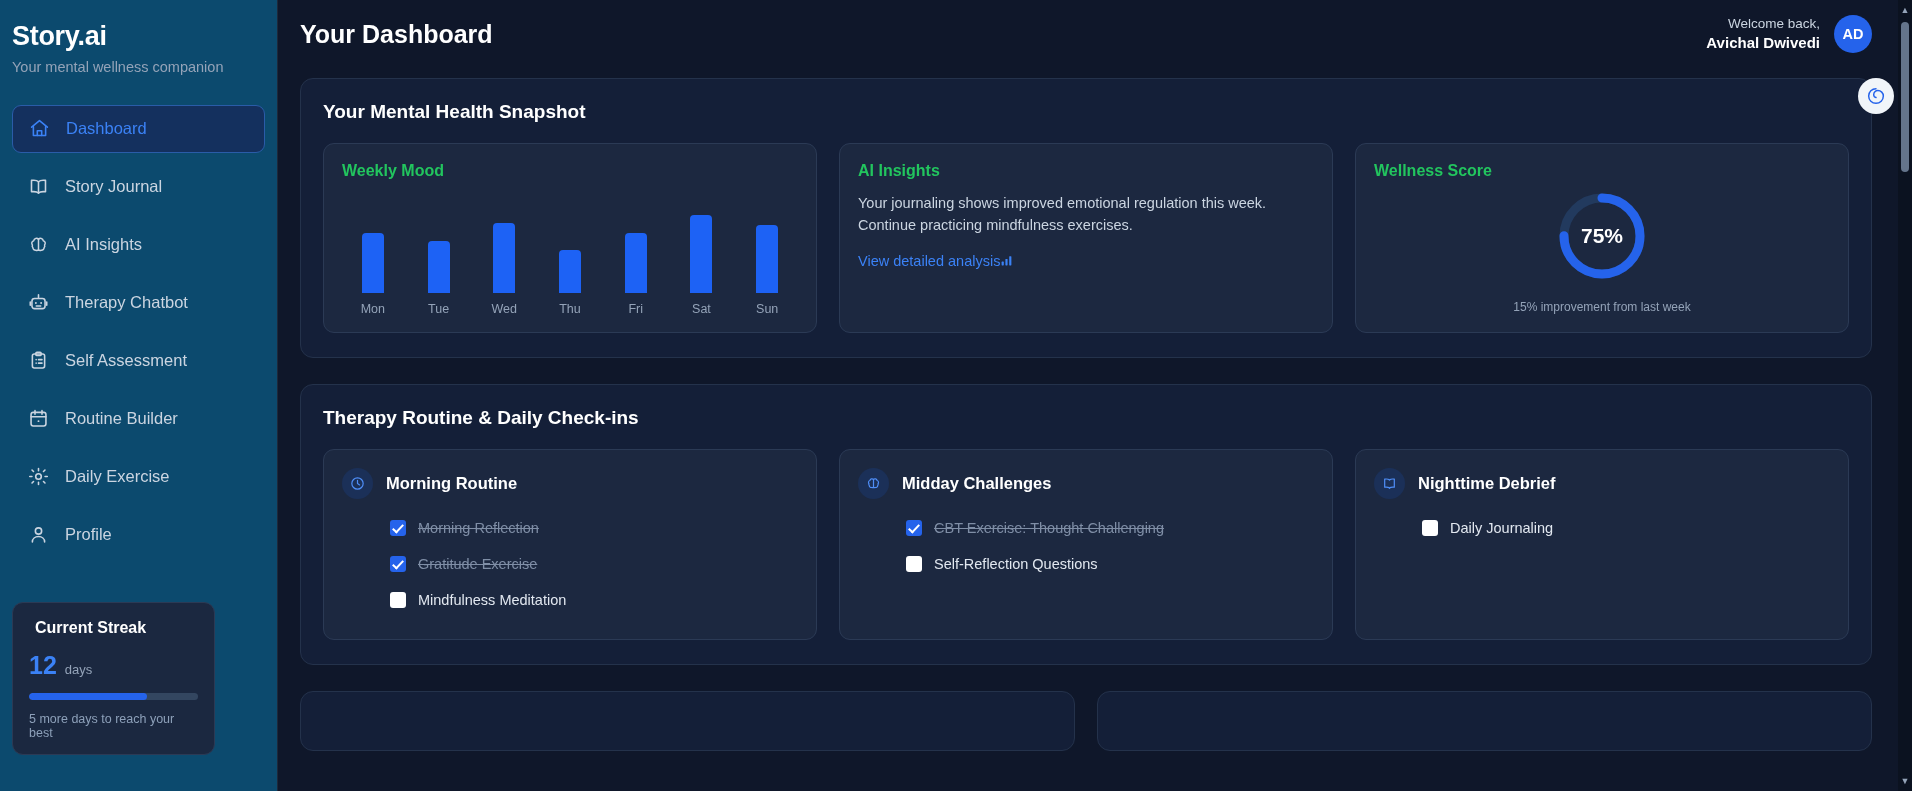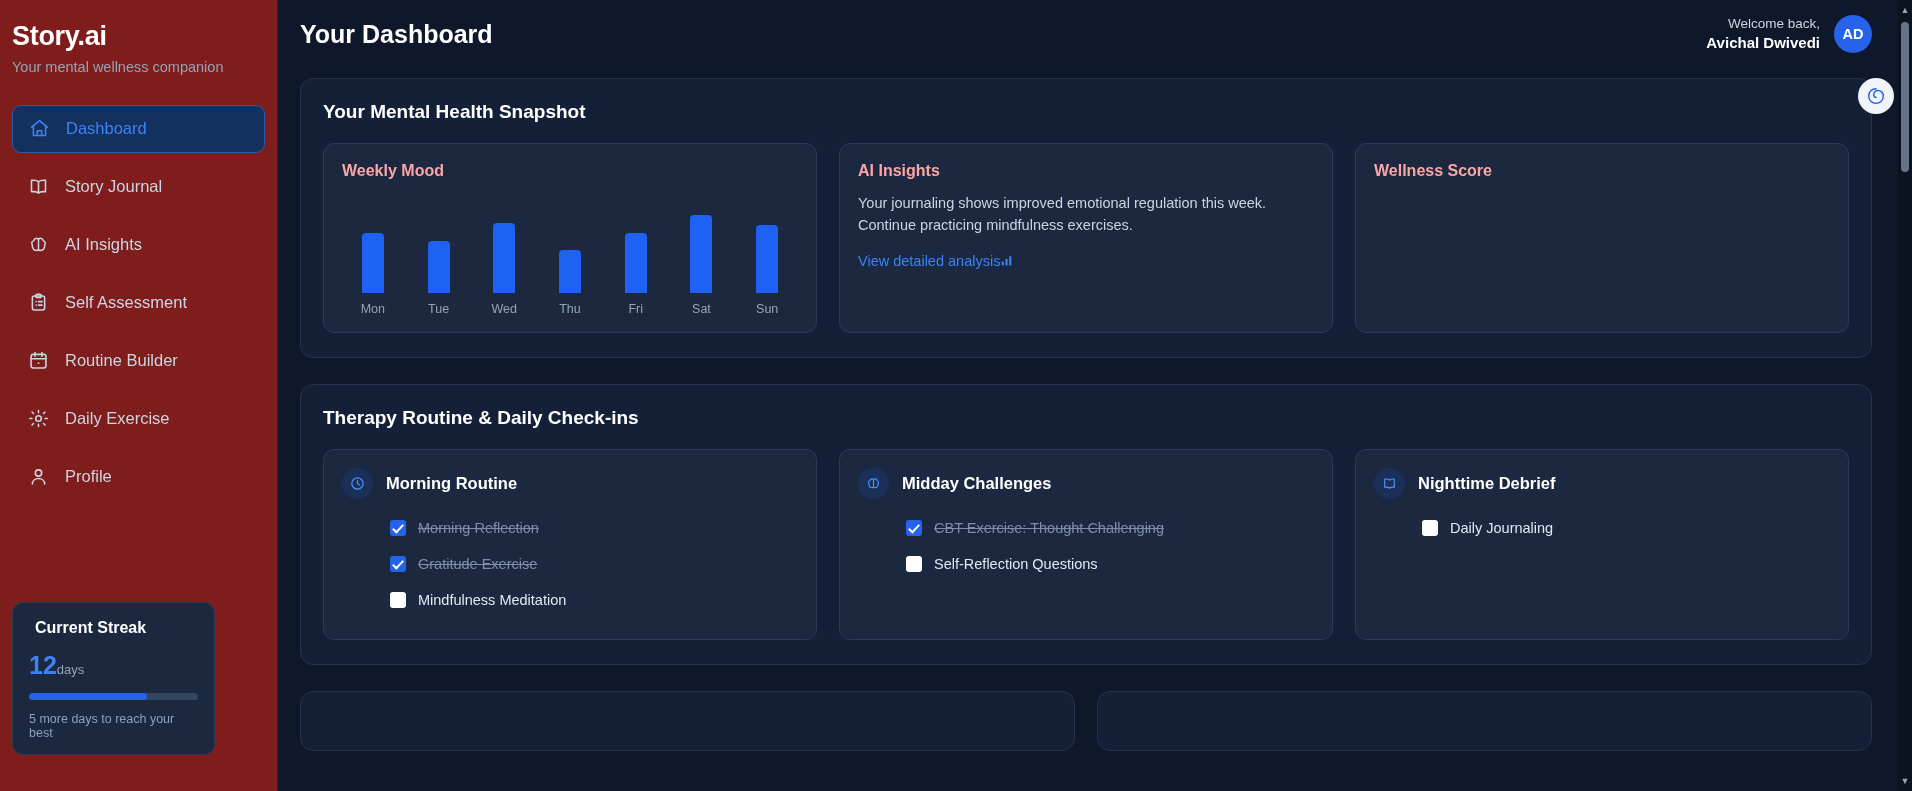--- a/index.html
+++ b/index.html
@@ -7,21 +7,21 @@
     width: 1912px; height: 791px;
     background: #0f172a;
     font-family: "Liberation Sans", sans-serif;
     overflow: hidden;
   }
   .app { display: flex; width: 1912px; height: 791px; }
 
   
   .sidebar {
     width: 278px; flex: 0 0 278px; height: 791px;
-    background: #7f1d1d;
+    background: #0c4a6e;
     border-right: 1px solid #1e293b;
     padding: 22px 0 0 0;
     position: relative;
   }
   .brand { padding: 0 24px 0 12px; }
   .brand-title {
     font-size: 27px; font-weight: bold; color: #ffffff;
     letter-spacing: -0.3px; line-height: 1.1;
   }
   .brand-sub { font-size: 14.5px; color: #94a3b8; margin-top: 7px; }
@@ -37,21 +37,21 @@
     background: #14305e; border: 1px solid #2a5ca8; color: #3b82f6;
   }
   .nav-ico { width: 21px; height: 21px; flex: 0 0 21px; display:block; }
 
   .streak {
     position: absolute; left: 12px; top: 602px;
     width: 203px; padding: 16px 16px 14px 16px;
     background: #1b2840; border: 1px solid #2b3a55; border-radius: 11px;
   }
   .streak-title { font-size: 16px; font-weight: bold; color: #fff; margin-left: 6px; }
-  .streak-row { margin-top: 14px; display: flex; align-items: baseline; gap: 0; }
+  .streak-row { margin-top: 14px; display: flex; align-items: baseline; gap: 8px; }
   .streak-num { font-size: 25px; font-weight: bold; color: #3b82f6; }
   .streak-unit { font-size: 13px; color: #94a3b8; }
   .streak-bar { margin-top: 13px; height: 7px; border-radius: 4px; background: #334660; overflow: hidden; }
   .streak-fill { height: 100%; background: #2563eb; border-radius: 4px; }
   .streak-note { margin-top: 12px; font-size: 12.5px; color: #8da0b9; }
 
   
   .main { flex: 1; height: 791px; position: relative; overflow: hidden; }
   .topbar {
     height: 68px; display: flex; align-items: center;
@@ -74,21 +74,21 @@
     background: #141f38; border: 1px solid #24324b; border-radius: 13px;
     padding: 22px 22px 24px 22px; margin-bottom: 26px;
   }
   .panel-title { font-size: 19px; font-weight: bold; color: #fff; margin-bottom: 20px; }
   .grid3 { display: grid; grid-template-columns: repeat(3, 1fr); gap: 22px; }
 
   .card {
     background: #1c2840; border: 1px solid #2b3a55; border-radius: 11px;
     padding: 18px 18px 16px 18px;
   }
-  .card-title { font-size: 16px; font-weight: bold; color: #fca5a5; }
+  .card-title { font-size: 16px; font-weight: bold; color: #22c55e; }
 
   
   .chart { height: 120px; display: flex; align-items: flex-end; gap: 4px; margin-top: 16px; }
   .chart-col { flex: 1; display: flex; flex-direction: column; align-items: center; }
   .bar { width: 22px; background: #1d62f5; border-radius: 4px 4px 0 0; }
   .chart-lbl { font-size: 12.5px; color: #94a3b8; margin-top: 9px; }
 
   .card-body { font-size: 14.5px; color: #cbd5e1; line-height: 1.55; margin-top: 12px; }
   .card-link {
     display: inline-flex; align-items: center; 
@@ -177,20 +177,31 @@
 
       <div class="nav-item">
         <svg class="nav-ico" viewBox="0 0 24 24" fill="none" stroke="#cbd5e1" stroke-width="1.7" stroke-linecap="round" stroke-linejoin="round">
             <path d="M12 5.5v13"></path>
             <path d="M12 6.2A3 3 0 0 0 6.6 7.6 2.7 2.7 0 0 0 4.4 10a2.8 2.8 0 0 0 .7 2.6 2.8 2.8 0 0 0 .5 3.1A3 3 0 0 0 9 18.6 2.6 2.6 0 0 0 12 18"></path>
             <path d="M12 6.2a3 3 0 0 1 5.4 1.4 2.7 2.7 0 0 1 2.2 2.4 2.8 2.8 0 0 1-.7 2.6 2.8 2.8 0 0 1-.5 3.1A3 3 0 0 1 15 18.6 2.6 2.6 0 0 1 12 18"></path>
           </svg>
         <span>AI Insights</span>
       </div>
 
+      <div class="nav-item">
+        <svg class="nav-ico" viewBox="0 0 24 24" fill="none" stroke="#cbd5e1" stroke-width="1.8" stroke-linecap="round" stroke-linejoin="round">
+            <path d="M12 3.2v3"></path>
+            <rect x="4.5" y="7.5" width="15" height="11.5" rx="3"></rect>
+            <circle cx="9" cy="12.5" r="1.1" fill="#cbd5e1" stroke="none"></circle>
+            <circle cx="15" cy="12.5" r="1.1" fill="#cbd5e1" stroke="none"></circle>
+            <path d="M9.5 16h5"></path>
+            <path d="M2.6 11.5v3.5M21.4 11.5v3.5"></path>
+          </svg>
+        <span>Therapy Chatbot</span>
+      </div>
 
       <div class="nav-item">
         <svg class="nav-ico" viewBox="0 0 24 24" fill="none" stroke="#cbd5e1" stroke-width="1.8" stroke-linecap="round" stroke-linejoin="round">
             <rect x="5" y="4.5" width="14" height="16" rx="2.2"></rect>
             <rect x="9" y="2.6" width="6" height="3.6" rx="1.2"></rect>
             <circle cx="9.3" cy="11" r="0.9" fill="#cbd5e1" stroke="none"></circle>
             <circle cx="9.3" cy="15" r="0.9" fill="#cbd5e1" stroke="none"></circle>
             <path d="M12 11h4M12 15h4"></path>
           </svg>
         <span>Self Assessment</span>
@@ -296,20 +307,31 @@
               <svg width="13" height="13" viewBox="0 0 24 24" fill="#3b82f6">
                   <rect x="3" y="14" width="4" height="7" rx="1"></rect>
                   <rect x="10" y="9" width="4" height="12" rx="1"></rect>
                   <rect x="17" y="4" width="4" height="17" rx="1"></rect>
                 </svg>
             </div>
           </div>
 
           <div class="card">
             <div class="card-title">Wellness Score</div>
+            <div class="donut-wrap">
+              <div class="donut">
+                <svg width="92" height="92" viewBox="0 0 92 92">
+                  <circle cx="46" cy="46" r="38" fill="none" stroke="#223css" stroke-width="9"></circle>
+                  <circle cx="46" cy="46" r="38" fill="none" stroke="#223a5e" stroke-width="9"></circle>
+                  <circle id="donut-arc" cx="46" cy="46" r="38" fill="none" stroke="#2563eb" stroke-width="9" stroke-linecap="round" transform="rotate(-90 46 46)" stroke-dasharray="238.76104167282426" stroke-dashoffset="59.690260418206066"></circle>
+                </svg>
+                <div class="donut-val">75%</div>
+              </div>
+              <div class="donut-note">15% improvement from last week</div>
+            </div>
           </div>
 
         </div>
       </div>
 
       <div class="panel">
         <div class="panel-title">Therapy Routine &amp; Daily Check-ins</div>
         <div class="grid3" id="routine-cards">
             <div class="card">
               <div class="rt-head">

